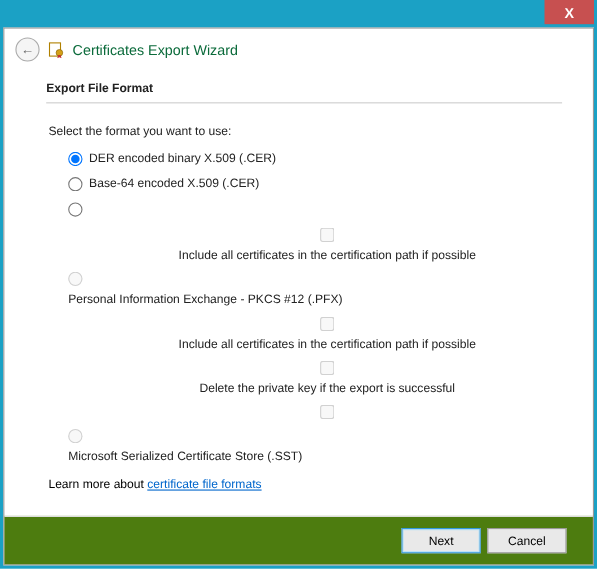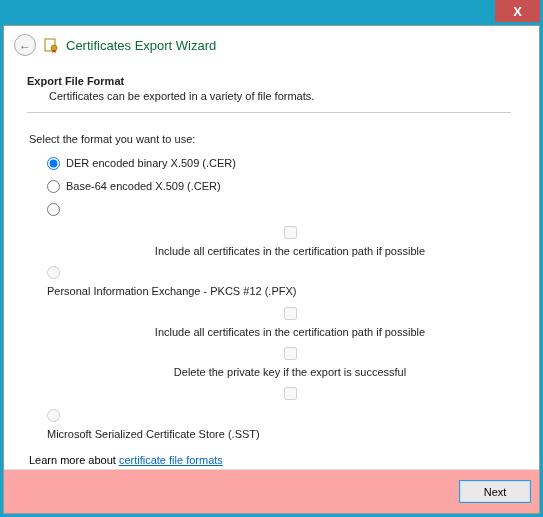--- a/index.html
+++ b/index.html
@@ -56,21 +56,21 @@
     .header-icon {
       width: 18px; height: 18px;
       display: flex; align-items: center; justify-content: center;
     }
     .header-title {
       font-size: 13px;
       color: #0a6a3a;
     }
     .content {
       flex: 1;
-      padding: 15px 28px 10px 23px;
+      padding: 15px 28px 10px 38px;
       overflow: hidden;
     }
     .section-title {
       font-weight: bold;
       font-size: 11px;
       color: #222;
       margin-bottom: 3px;
     }
     .section-sub {
       margin-left: 22px;
@@ -113,22 +113,22 @@
       margin-top: 14px;
       margin-left: 2px;
     }
     .learn-more a {
       color: #0066cc;
       text-decoration: underline;
       cursor: pointer;
     }
     .footer {
       border-top: 1px solid #ddd;
-      background: #fca5a5;
-      padding: 10px 8px;
+      background: #4d7c0f;
+      padding: 10px 24px;
       display: flex;
       justify-content: flex-end;
       gap: 6px;
     }
     .btn {
       min-width: 72px;
       height: 23px;
       border: 1px solid #999;
       background: #e9e9e9;
       font-size: 11px;
@@ -158,21 +158,20 @@
         <rect x="2" y="2" width="10" height="12" fill="#fff" stroke="#b08000" stroke-width="1"></rect>
         <circle cx="11" cy="11" r="3" fill="#d4a017" stroke="#8a6500" stroke-width="0.6"></circle>
         <path d="M10 13 L9 16 L11 15 L13 16 L12 13 Z" fill="#c23030"></path>
       </svg>
     </div>
     <div class="header-title">Certificates Export Wizard</div>
   </div>
 
   <div class="content">
     <div class="section-title">Export File Format</div>
-    <div class="section-sub">Certificates can be exported in a variety of file formats.</div>
     <hr class="divider">
 
     <div class="prompt">Select the format you want to use:</div>
 
     <div class="options">
 
       <div class="option-row">
         <input type="radio" name="fmt" checked="" style="">
         <label>DER encoded binary X.509 (.CER)</label>
       </div>
@@ -213,14 +212,15 @@
 
     </div>
 
     <div class="learn-more">
       <span>Learn more about </span><a>certificate file formats</a>
     </div>
   </div>
 
   <div class="footer">
     <button class="btn primary">Next</button>
+    <button class="btn">Cancel</button>
   </div>
 </div>
 
 </body></html>

